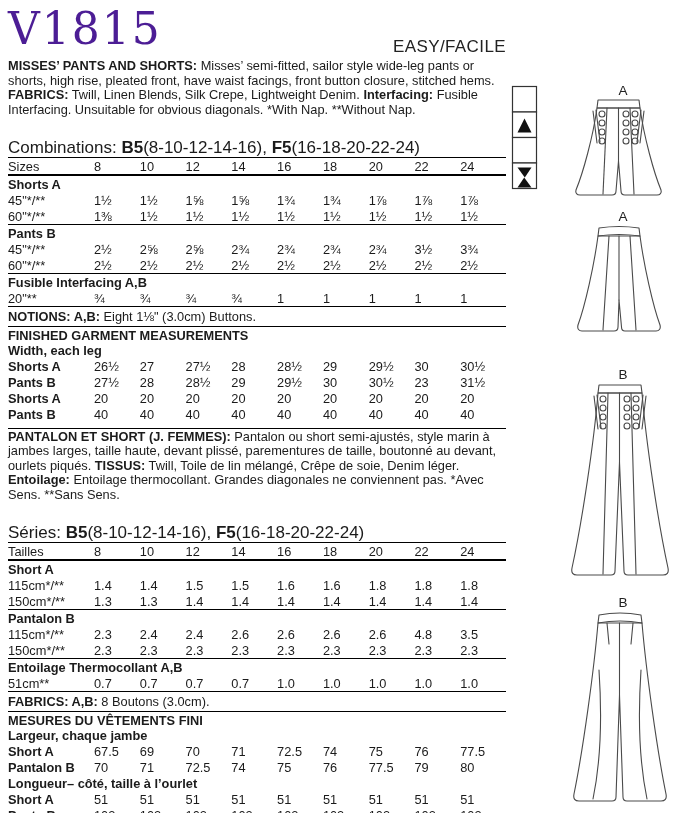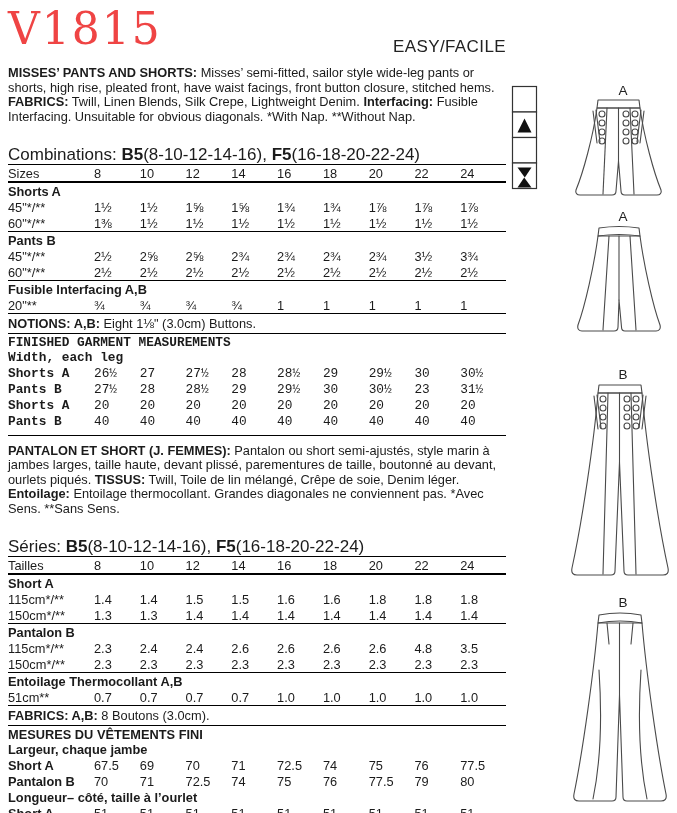--- a/index.html
+++ b/index.html
@@ -1,37 +1,37 @@
 <!DOCTYPE html>
 <html><head>
 <meta charset="utf-8">
 <style>
   html,body{margin:0;padding:0;background:#f4f4f4;}
   .page{position:relative;width:677px;height:813px;background:#ffffff;overflow:hidden;
         font-family:"Liberation Sans",sans-serif;color:#1b1b1b;}
   .left-col{position:absolute;left:8px;top:4px;width:498px;}
   .header-row{position:relative;height:54px;}
   .brand{font-family:"DejaVu Serif","Liberation Serif",serif;font-size:44px;line-height:50px;
-         letter-spacing:2px;color:#ef4444;}
+         letter-spacing:2px;color:#4c1d95;}
   .difficulty{position:absolute;right:0;top:33px;font-size:17px;letter-spacing:.4px;color:#222;}
-  .para{margin:8px 0 0;font-size:12.8px;line-height:14.5px;}
+  .para{margin:1px 0 0;font-size:12.8px;line-height:14.5px;}
   .combos{margin-top:24px;font-size:17px;line-height:14px;padding-bottom:2px;}
   b{font-weight:bold;}
   .table{width:100%;}
   .tr{display:grid;grid-template-columns:86px repeat(9,1fr);}
   .td{font-size:12.8px;line-height:13px;padding:1.5px 1px 1.5px 0;white-space:nowrap;}
   .tr.cols{border-top:1.5px solid #000;border-bottom:1.5px solid #000;}
   .tr.cols .td{font-weight:normal;}
   .tr.section{border-top:1.5px solid #000;}
   .tr.section .td,.tr.subhead .td{font-weight:bold;}
   .td.b{font-weight:bold;}
   .span10{grid-column:1 / -1;}
   .tline{font-size:12.8px;line-height:13.5px;padding:2.5px 0;border-top:1.5px solid #000;}
   .heading{font-size:12.8px;line-height:13.5px;font-weight:bold;border-top:1.5px solid #000;padding:2.5px 0 0;}
-  .bordered-bottom{border-bottom:1.5px solid #000;padding-bottom:5px;font-family:Liberation Mono, monospace;}
+  .bordered-bottom{border-bottom:1.5px solid #000;padding-bottom:5px;}
   .right-col .view-label{position:absolute;width:22px;text-align:center;font-size:13.5px;color:#222;}
   .art{position:absolute;}
   .art svg{display:block;}
 </style>
 </head>
 <body>
 
 <div class="page">
 
   <div class="left-col">

